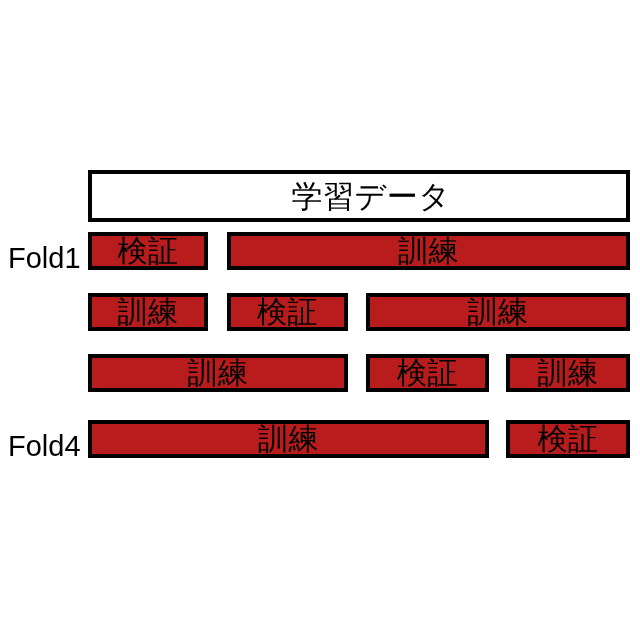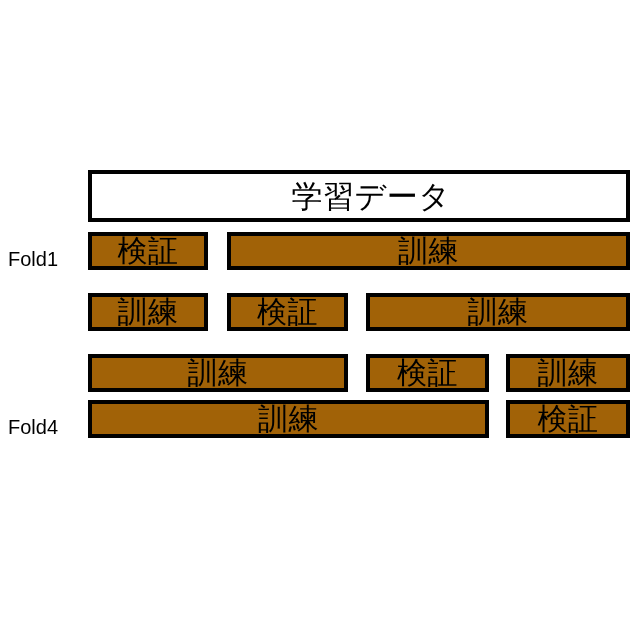--- a/index.html
+++ b/index.html
@@ -52,43 +52,43 @@
   
   .fold-row {
     position: absolute;
     left: 0;
     width: 640px;
     height: 53px;
   }
   .fold-row.r1 { top: 232px; }
   .fold-row.r2 { top: 293px; }
   .fold-row.r3 { top: 354px; }
-  .fold-row.r4 { top: 400px; }
+  .fold-row.r4 { top: 420px; }
 
   .fold-label {
     position: absolute;
     left: 8px;
     top: 0;
     width: 76px;
     height: 53px;
     display: flex;
     align-items: center;
     justify-content: flex-start;
-    font-size: 20px;
+    font-size: 29px;
     line-height: 1;
     white-space: nowrap;
   }
 
   .seg {
     position: absolute;
     top: 0;
     height: 38px;
     box-sizing: border-box;
     border: 4px solid #000000;
-    background: #a16207;
+    background: #b91c1c;
     display: flex;
     align-items: center;
     justify-content: center;
   }
   .seg .cell-label {
     font-size: 30px;
     line-height: 1;
     letter-spacing: 0.5px;
     white-space: nowrap;
   }

